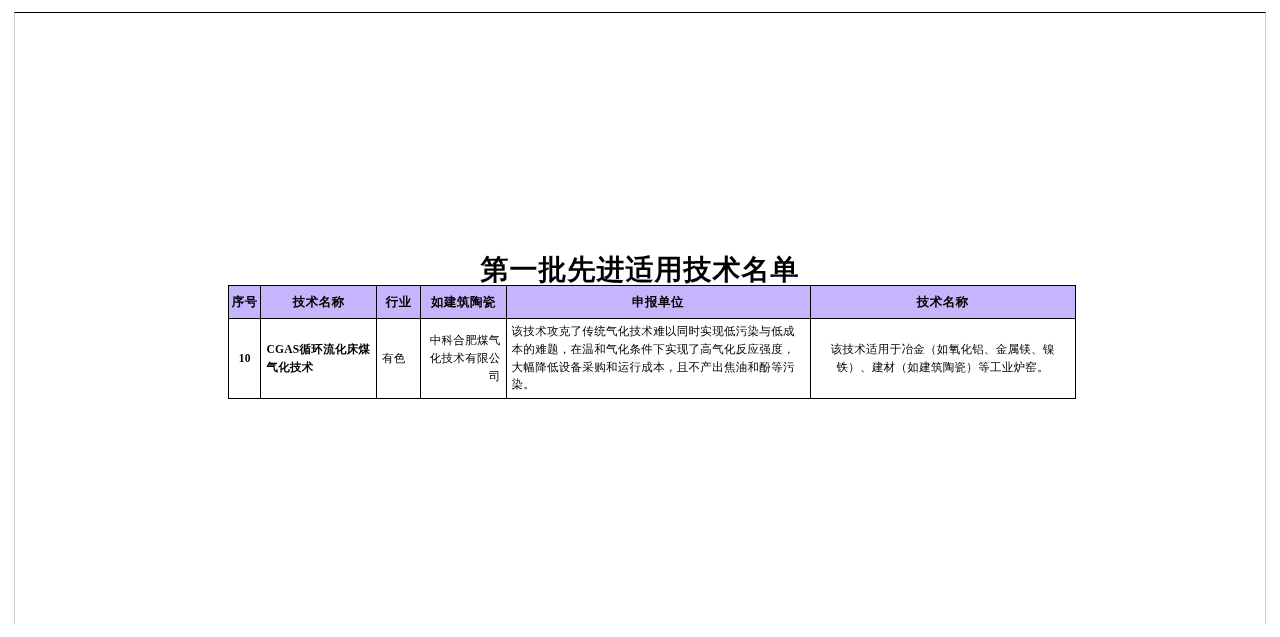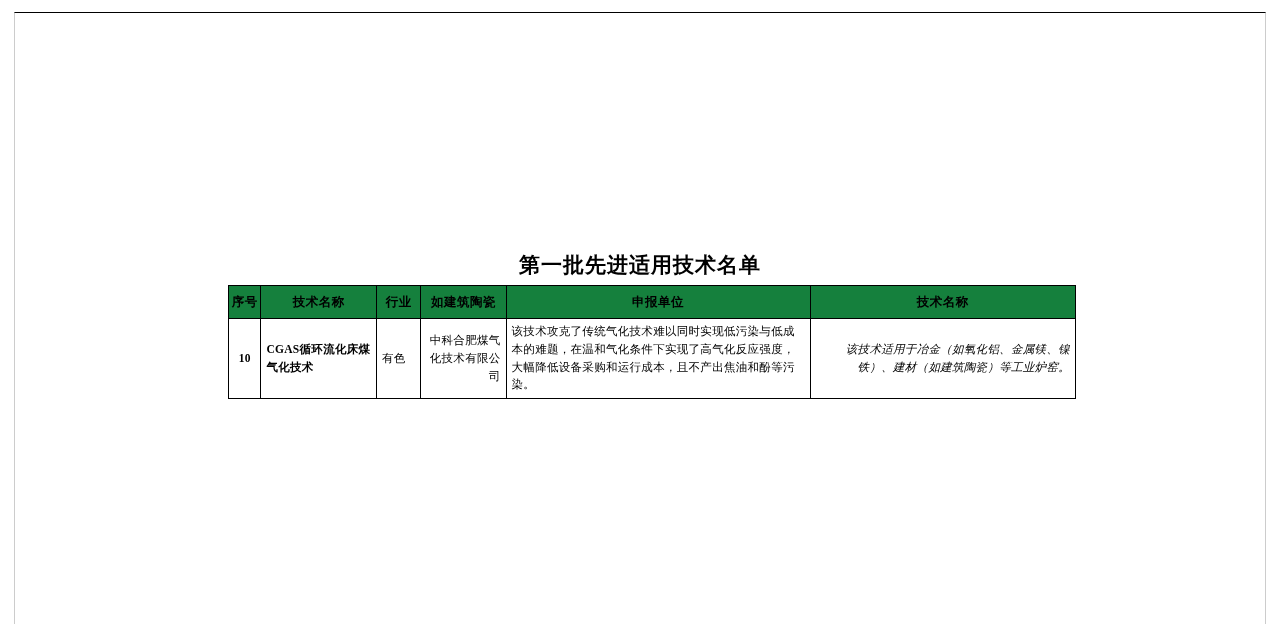--- a/index.html
+++ b/index.html
@@ -26,21 +26,21 @@
     border-right: 1px solid #cccccc;
     box-sizing: border-box;
   }
   .doc-title {
     position: absolute;
     left: 0;
     top: 251px;
     width: 1280px;
     text-align: center;
     font-family: "Liberation Serif", serif;
-    font-size: 21px;
+    font-size: 28px;
     font-weight: bold;
     letter-spacing: 1px;
     color: #000000;
   }
   .table-wrap {
     position: absolute;
     left: 228px;
     top: 285px;
     width: 848px;
   }
@@ -49,21 +49,21 @@
     width: 848px;
     table-layout: fixed;
   }
   table.listing th,
   table.listing td {
     border: 1px solid #000000;
     vertical-align: middle;
     font-family: "Liberation Serif", serif;
   }
   table.listing thead th {
-    background: #15803d;
+    background: #c4b5fd;
     height: 30px;
     font-size: 12.5px;
     font-weight: bold;
     text-align: center;
     letter-spacing: 0.5px;
   }
   table.listing tbody td {
     height: 64px;
     font-size: 11.5px;
     line-height: 1.55;
@@ -75,21 +75,21 @@
   .col-ind   { width: 44px; }
   .col-unit  { width: 84px; }
   .col-brief { width: 300px; }
   .col-area  { width: 262px; }
 
   td.cell-no   { text-align: center; font-size: 11.5px; font-weight: bold; }
   td.cell-name { text-align: left; font-weight: bold; }
   td.cell-ind  { }
   td.cell-unit { text-align: right; }
   td.cell-brief{ text-align: left; }
-  td.cell-area { text-align: right; font-style: italic; }
+  td.cell-area { text-align: center; }
 </style>
 </head>
 <body>
 
 <div class="page-frame"></div>
 
 <div class="doc-title">第一批先进适用技术名单</div>
 
 <div class="table-wrap">
   <table class="listing">

